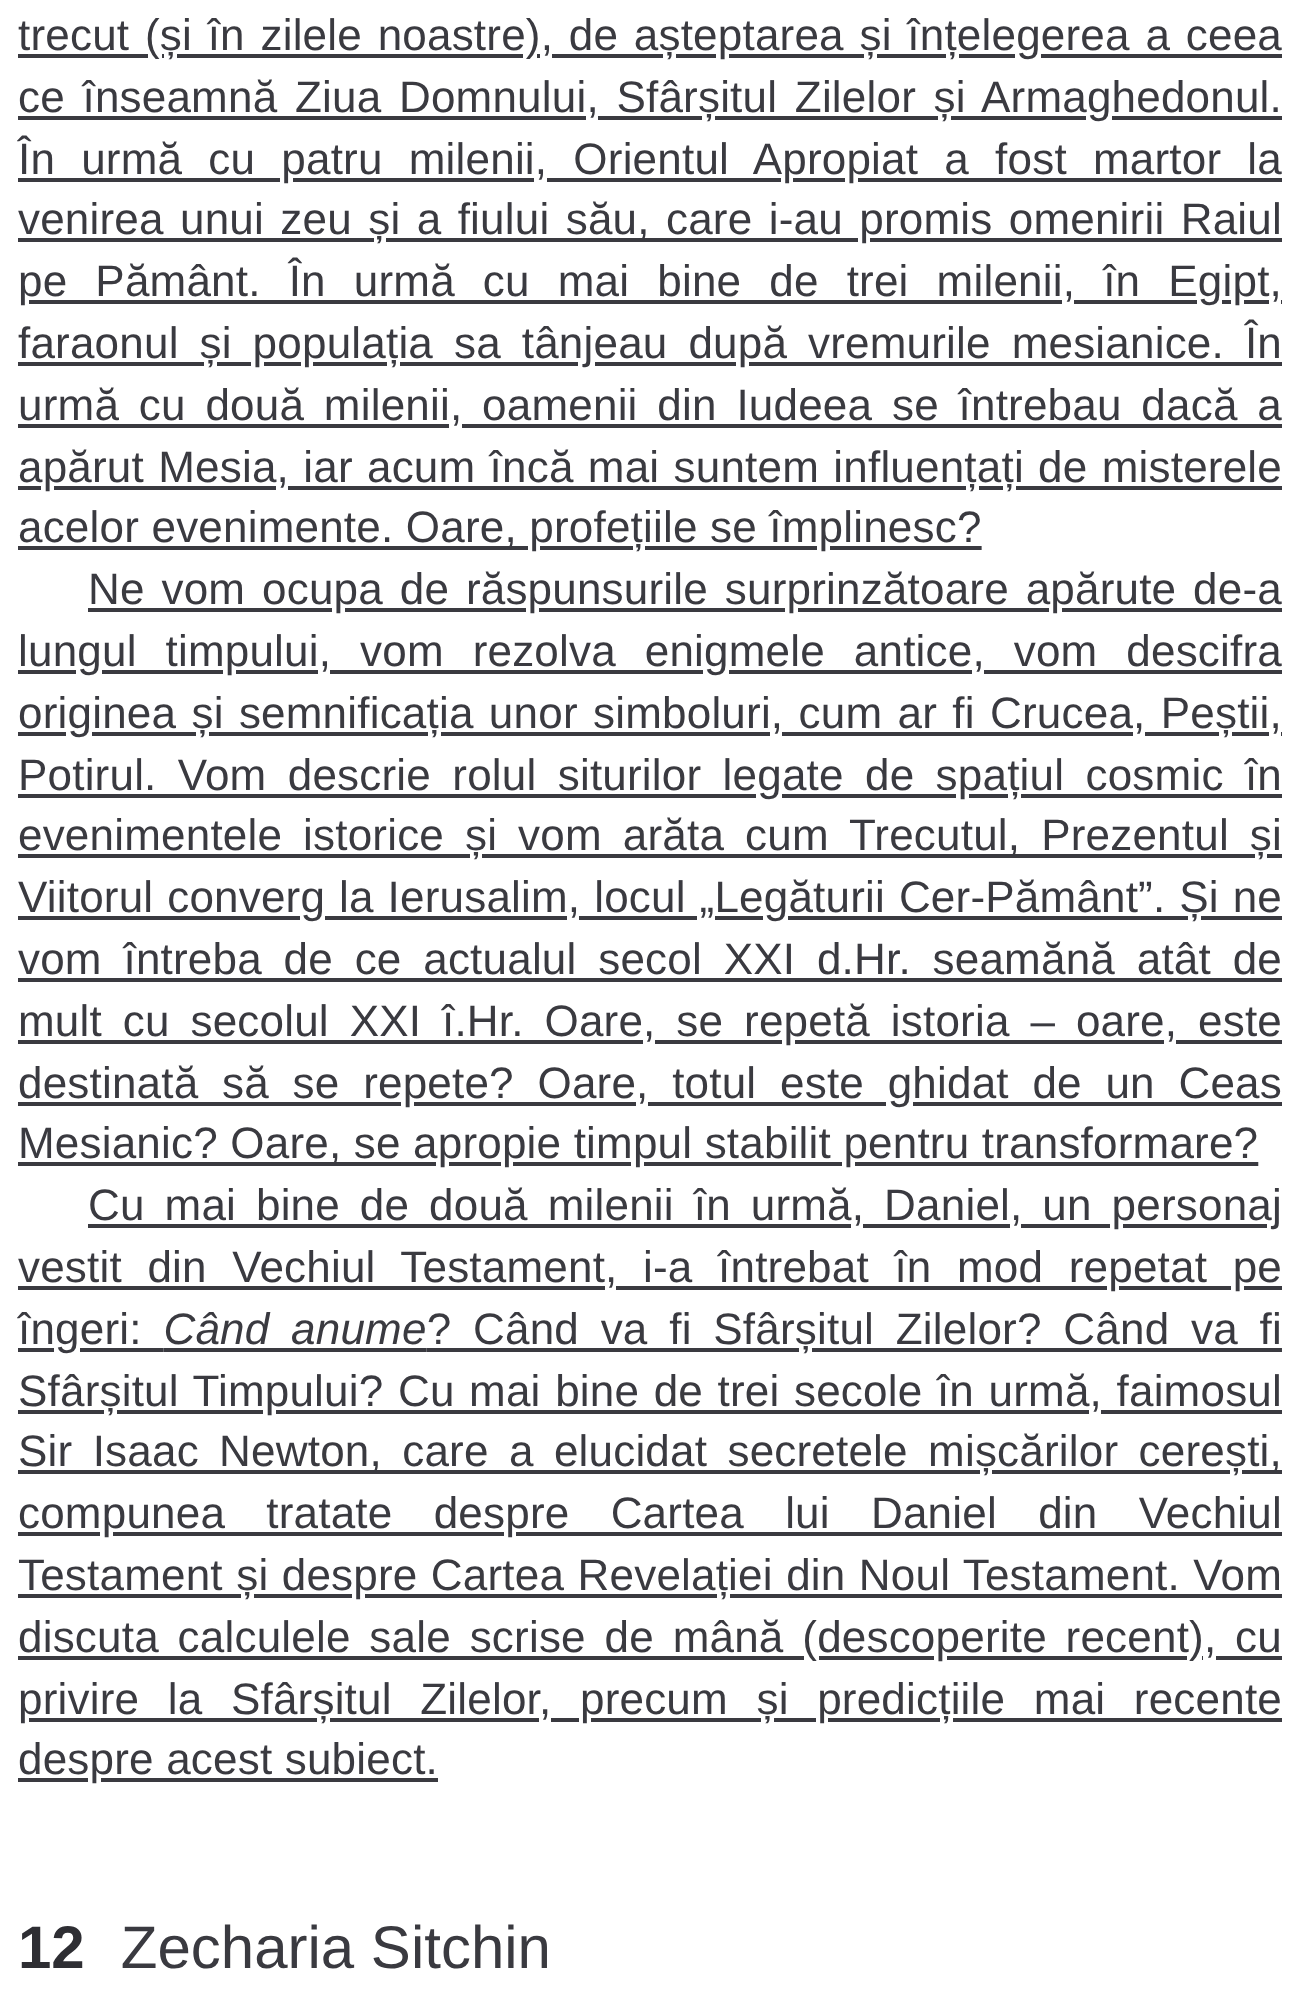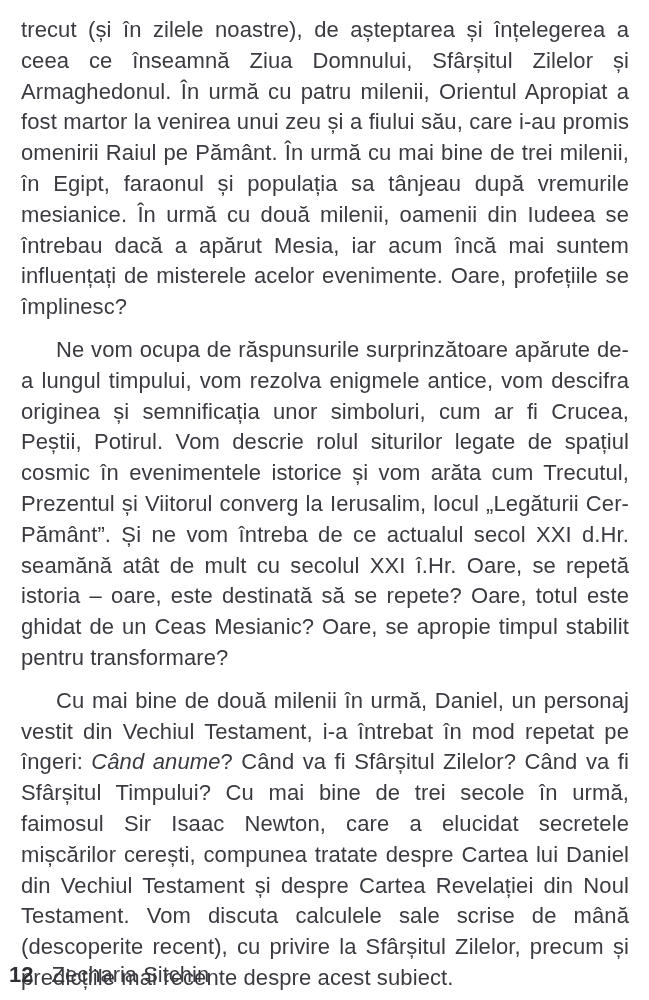--- a/index.html
+++ b/index.html
@@ -12,37 +12,38 @@
     width: 649px;
     height: 1000px;
     background: #ffffff;
     font-family: "Liberation Sans", sans-serif;
     color: #3a3a40;
     box-sizing: border-box;
     padding: 3px 8px 0 9px;
     overflow: hidden;
   }
   .text-body p.para {
-    margin: 12px;
+    margin: 0;
     padding: 0;
     font-size: 22px;
     line-height: 30.8px;
     text-align: justify;
     letter-spacing: 0.1px;
     hyphens: none;
+    text-decoration: underline;
     -webkit-hyphens: none;
   }
   .text-body p.para.indent {
     text-indent: 35px;
   }
   .footer {
     position: absolute;
     left: 9px;
     bottom: 11px;
-    font-size: 22px;
+    font-size: 30px;
     line-height: 28px;
     white-space: nowrap;
   }
   .footer .page-num {
     font-weight: bold;
     color: #2e2e33;
     margin-right: 18px;
   }
   .footer .author {
     color: #3a3a40;

